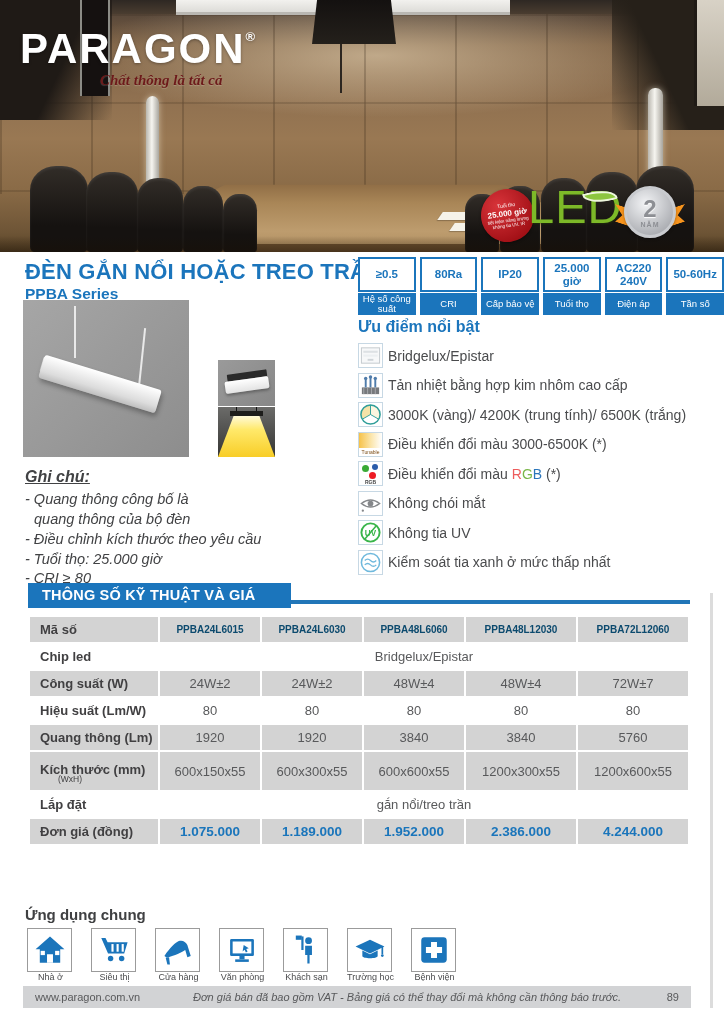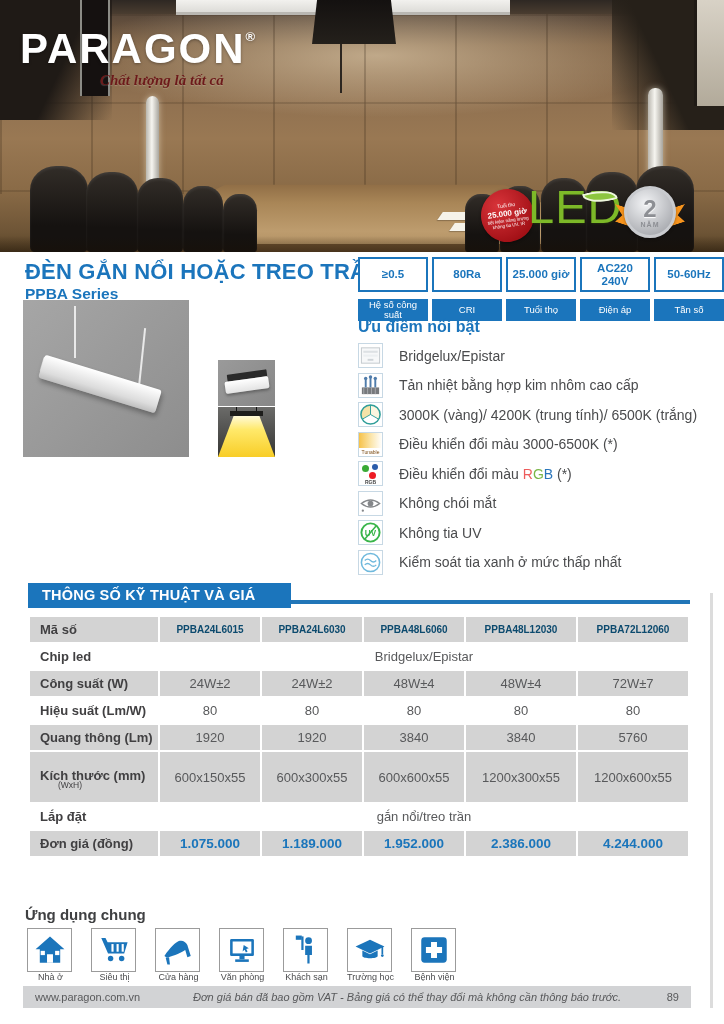--- a/index.html
+++ b/index.html
@@ -73,29 +73,29 @@
   .prod-title { position:absolute; left:25px; top:259px; color:#1b75bc; font-weight:bold; line-height:1.2; }
   .prod-title .t1 { font-size:22px; letter-spacing:.2px; }
   .prod-title .t2 { font-size:15.5px; }
 
   
   .spec-badges { position:absolute; left:358px; top:257px; width:366px; display:flex; gap:4px; }
   .spec-badge { flex:1; display:flex; flex-direction:column; }
   .spec-badge .val { border:2px solid #1b75bc; background:#fff; color:#1b75bc; min-height:35px;
     display:flex; align-items:center; justify-content:center; text-align:center;
     font-size:11.5px; font-weight:600; line-height:1.1; padding:1px; }
-  .spec-badge .lab { margin-top:7px; background:#1b75bc; color:#fff; min-height:19px; flex:1;
+  .spec-badge .lab { margin-top:1px; background:#1b75bc; color:#fff; min-height:19px; flex:1;
     display:flex; align-items:center; justify-content:center; text-align:center;
     font-size:9.5px; line-height:1.05; padding:1px 2px; }
 
   
   .feat-heading { position:absolute; left:358px; top:318px; color:#1b75bc; font-weight:bold; font-size:16px; }
   .feat-list { position:absolute; left:358px; top:341px; width:366px; }
   .feat-row { display:flex; align-items:center; height:29.5px; }
-  .feat-icon { width:25px; height:25px; border:1px solid #c7d8e4; background:#fff; margin-right:16px;
+  .feat-icon { width:25px; height:25px; border:1px solid #c7d8e4; background:#fff; margin-right:5px;
     display:flex; align-items:center; justify-content:center; flex:0 0 25px; overflow:hidden; }
   .feat-text { font-size:14px; color:#4a4b4d; white-space:nowrap; }
   .rgb-r { color:#ed5c5c; } .rgb-g { color:#7ab648; } .rgb-b { color:#2a75bb; }
   .tunable-box { width:23px; height:23px; display:flex; flex-direction:column; }
   .tunable-box .grad { height:15px; background:linear-gradient(90deg,#f6c24a,#fbe7b0 55%,#fff); }
   .tunable-box .tlab { font-size:5px; color:#7a4a12; text-align:center; line-height:8px; }
   .rgb-box { width:23px; height:23px; position:relative; }
   .rgb-box i { position:absolute; border-radius:50%; }
   .rgb-box .dg { left:3px; top:3px; width:7px; height:7px; background:#3aaa35; }
   .rgb-box .db { left:13px; top:2px; width:6px; height:6px; background:#2a5caa; }
@@ -135,21 +135,21 @@
   .section-line { position:absolute; left:291px; top:600px; width:399px; height:4px; background:#2176b8; }
 
   
   .spec-table { position:absolute; left:28px; top:615px; width:662px; border-collapse:separate; border-spacing:2px; }
   .spec-table td { height:25px; font-size:13px; color:#58595b; text-align:center; vertical-align:middle; padding:2px 1px; }
   .spec-table td.lbl { width:128px; text-align:left; padding-left:10px; font-weight:bold; color:#414042; font-size:13px; }
   .spec-table tr.gray td { background:#d3d3d3; }
   .spec-table tr.white td { background:#fff; }
   .spec-table td.model { font-weight:bold; color:#0c4a6e; font-size:10px; }
   .spec-table td.price { font-weight:bold; color:#1a75bb; font-size:13.5px; }
-  .spec-table tr.tall td { height:50px; }
+  .spec-table tr.tall td { height:38px; }
   .spec-table .sub { display:block; font-weight:normal; font-size:8.5px; color:#414042; line-height:4px; padding-left:18px; }
 
   
   .apps-heading { position:absolute; left:25px; top:906px; font-size:15px; font-weight:bold; color:#3f4042; }
   .apps-row { position:absolute; left:27px; top:928px; display:flex; }
   .app { width:47px; margin-right:17px; text-align:center; }
   .app-box { width:45px; height:44px; border:1px solid #9b9b9b; background:#fff; display:flex; align-items:center; justify-content:center; }
   .app-label { font-size:9px; color:#4a4b4d; margin-top:0; white-space:nowrap; }
 
   
@@ -191,21 +191,21 @@
 
     <div class="chair" style="left:636px; top:166px; width:58px; height:86px;"></div>
     <div class="chair" style="left:586px; top:172px; width:52px; height:80px;"></div>
     <div class="chair" style="left:541px; top:178px; width:46px; height:74px;"></div>
     <div class="chair" style="left:500px; top:186px; width:40px; height:66px;"></div>
     <div class="chair" style="left:465px; top:194px; width:34px; height:58px;"></div>
     <div class="floor-shadow"></div>
 
     <div class="brand">
       <div class="brand-name"><span>PARAGON</span><span class="brand-reg">®</span></div>
-      <div class="brand-tagline">Chất lượng là tất cả</div>
+      <div class="brand-tagline">Chất thông là tất cả</div>
     </div>
 
     <div class="sticker">
       <div class="s1">Tuổi thọ</div>
       <div class="s2">25.000 giờ</div>
       <div class="s3">tiết kiệm năng lượng</div>
       <div class="s4">không tia UV, IR</div>
     </div>
     <div class="led-logo">LED</div>
     <div class="led-leaf"></div>
@@ -225,20 +225,24 @@
   </div>
 
   <div class="spec-badges">
     <div class="spec-badge">
       <div class="val">≥0.5</div>
       <div class="lab">Hệ số công suất</div>
     </div>
     <div class="spec-badge">
       <div class="val">80Ra</div>
       <div class="lab">CRI</div>
+    </div>
+    <div class="spec-badge">
+      <div class="val">IP20</div>
+      <div class="lab">Cấp bảo vệ</div>
     </div>
     <div class="spec-badge">
       <div class="val">25.000 giờ</div>
       <div class="lab">Tuổi thọ</div>
     </div>
     <div class="spec-badge">
       <div class="val">AC220 240V</div>
       <div class="lab">Điện áp</div>
     </div>
     <div class="spec-badge">
@@ -360,20 +364,28 @@
     <div class="small-fixture-dark"></div>
     <div class="small-fixture-lit"></div>
   </div>
   <div class="img-small bottom">
     <div class="beam"></div>
     <div class="beam-wirel"></div>
     <div class="beam-wirer"></div>
     <div class="beam-bar"></div>
   </div>
 
+  <div class="notes">
+    <div class="nh">Ghi chú:</div>
+    <div class="nl">- Quang thông công bố là</div>
+    <div class="nl indent">quang thông của bộ đèn</div>
+    <div class="nl">- Điều chỉnh kích thước theo yêu cầu</div>
+    <div class="nl">- Tuổi thọ: 25.000 giờ</div>
+    <div class="nl">- CRI ≥ 80</div>
+  </div>
 
   <div class="section-banner">THÔNG SỐ KỸ THUẬT VÀ GIÁ BÁN</div>
   <div class="section-line"></div>
 
   <table class="spec-table">
     <tbody>
         <tr class="gray">
       <td class="lbl">Mã số</td>
       <td class="model">PPBA24L6015</td>
       <td class="model">PPBA24L6030</td>

